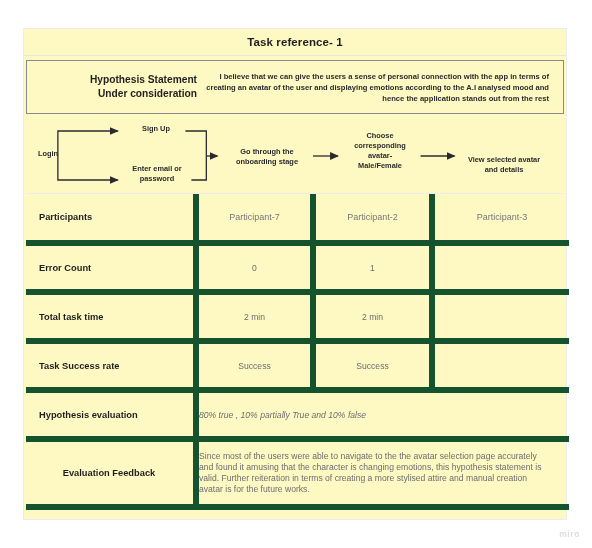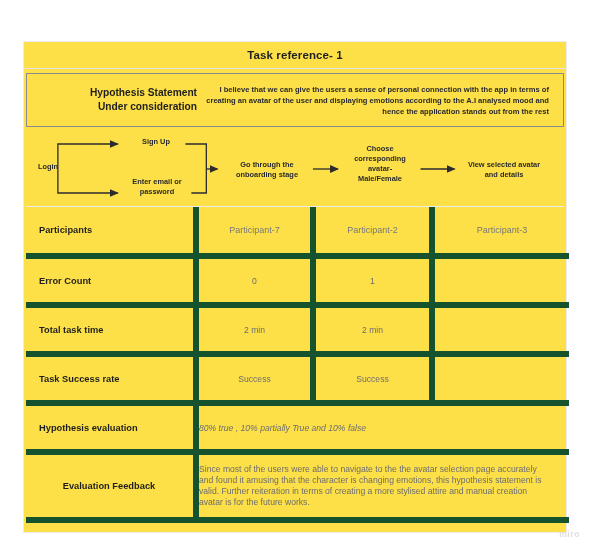--- a/index.html
+++ b/index.html
@@ -15,24 +15,23 @@
     position: relative;
     overflow: hidden;
   }
 
   .frame {
     position: absolute;
     left: 23px;
     top: 28px;
     width: 544px;
     height: 492px;
-    background: #fde047;
+    background: #fef9c3;
     border: 1px solid #ececee;
     box-sizing: border-box;
-    margin-top: 13px;
   }
 
   
   .title-bar {
     height: 27px;
     display: flex;
     align-items: center;
     justify-content: center;
     border-bottom: 1px solid #e4e4e6;
     box-sizing: border-box;
@@ -98,21 +97,21 @@
     font-weight: bold;
     color: #2b2b2e;
     line-height: 10px;
     text-align: center;
   }
   .fl-login   { left: 12px;  top: 30px; width: 40px; text-align: left;}
   .fl-signup  { left: 102px; top: 5px;  width: 56px; }
   .fl-email   { left: 98px;  top: 45px; width: 66px; }
   .fl-onboard { left: 203px; top: 28px; width: 76px; }
   .fl-choose  { left: 320px; top: 12px; width: 68px; }
-  .fl-view    { left: 440px; top: 28px; width: 76px; }
+  .fl-view    { left: 440px; top: 36px; width: 76px; }
 
   
   .tbl {
     margin: 0 2px;
     border-collapse: collapse;
     width: calc(100% - 4px);
     table-layout: fixed;
   }
   .tbl td {
     border: 6px solid #14532d;

